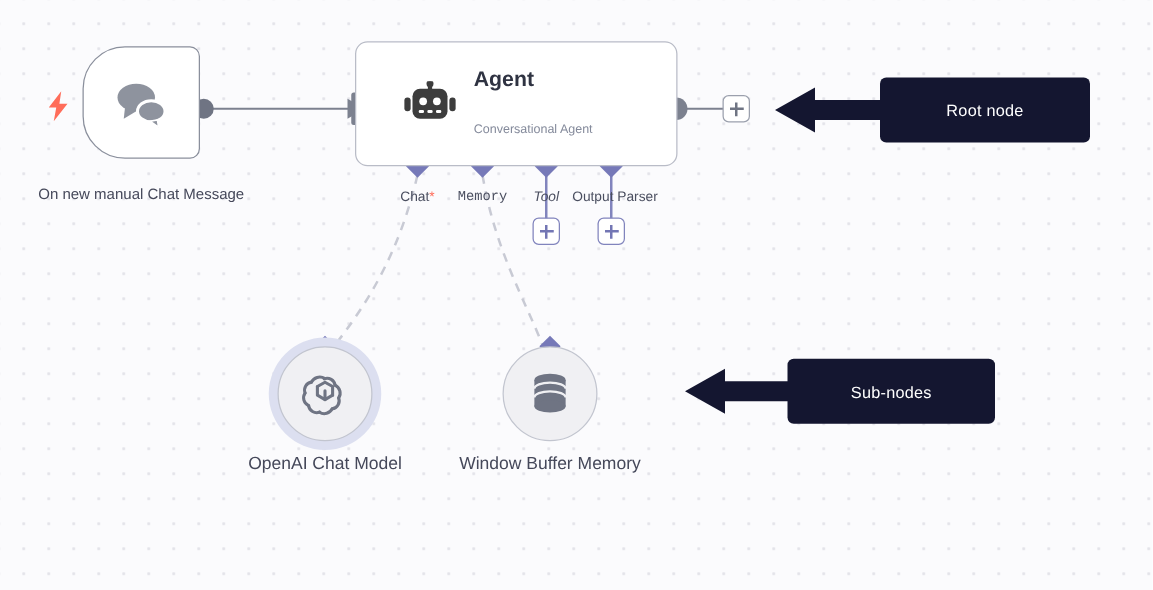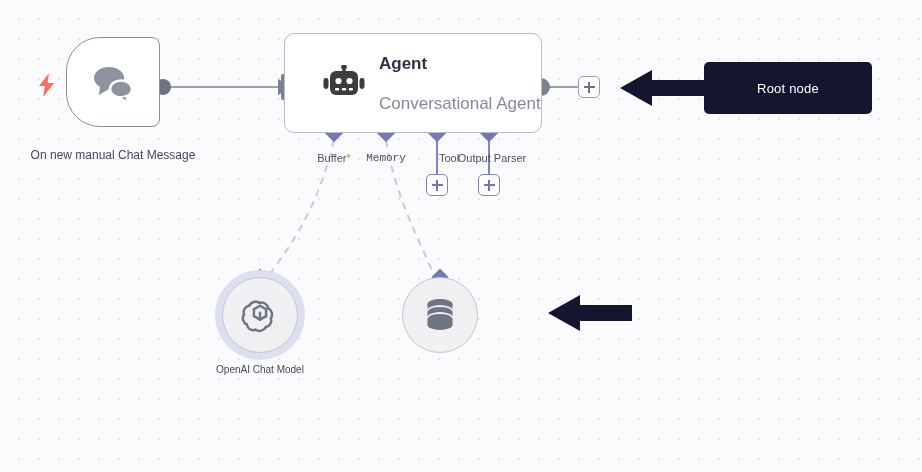--- a/index.html
+++ b/index.html
@@ -83,21 +83,21 @@
     justify-content: center;
     gap: 20px;
   }
   #agent-title {
     font-size: 17px;
     font-weight: bold;
     color: #2f3342;
     line-height: 20px;
   }
   #agent-subtitle {
-    font-size: 17px;
+    font-size: 10px;
     color: #848a9b;
     line-height: 17px;
     margin-top: 1px;
   }
 
   
   .endpoint-label {
     position: absolute;
     font-size: 11px;
     color: #4b4f60;
@@ -154,21 +154,21 @@
     align-items: center;
     justify-content: center;
   }
   .subnode.halo {
     box-shadow: 0 0 0 7px #dcdff0;
   }
   .subnode-label {
     position: absolute;
     width: 170px;
     text-align: center;
-    font-size: 10px;
+    font-size: 14px;
     line-height: 20px;
     color: #45485a;
     transform: translateX(-50%);
   }
 
   
   .annotation {
     position: absolute;
     background: #141630;
     border-radius: 5px;
@@ -239,24 +239,24 @@
       <rect x="18.9" y="23" width="4.2" height="2.4" rx="1" fill="#ffffff"></rect>
       <rect x="25.8" y="23" width="4.2" height="2.4" rx="1" fill="#ffffff"></rect>
     </svg>
     <div id="agent-text">
       <div id="agent-title">Agent</div>
       <div id="agent-subtitle">Conversational Agent</div>
     </div>
   </div>
 
   <div class="endpoint-label" style="left:334px; top:152px;">
-    <span>Buffer</span><span class="req">*</span>
+    <span>Chat</span><span class="req">*</span>
   </div>
   <div class="endpoint-label" style="left:386px; top:152px;font-family:Liberation Mono, monospace;">Memory</div>
-  <div class="endpoint-label" style="left:449px; top:152px;">Tool</div>
+  <div class="endpoint-label" style="left:437px; top:152px;font-style:italic;">Tool</div>
   <div class="endpoint-label" style="left:492px; top:152px;text-align:center;">Output Parser</div>
 
   <div class="plus-box purple" style="left:426px; top:174px;">
     <span class="plus-glyph"></span>
   </div>
   <div class="plus-box purple" style="left:478px; top:174px;">
     <span class="plus-glyph"></span>
   </div>
 
   <div class="plus-box gray" style="left:578px; top:76px;">
@@ -286,23 +286,27 @@
     <svg width="36" height="38" viewBox="0 0 36 38">
       <ellipse cx="18" cy="8" rx="12.5" ry="5" fill="#6f7483"></ellipse>
       <rect x="5.5" y="8" width="25" height="7" fill="#6f7483"></rect>
       <ellipse cx="18" cy="15" rx="12.5" ry="5" fill="#6f7483" stroke="#f0f0f3" stroke-width="1.8"></ellipse>
       <rect x="5.5" y="15" width="25" height="7" fill="#6f7483"></rect>
       <ellipse cx="18" cy="22" rx="12.5" ry="5" fill="#6f7483" stroke="#f0f0f3" stroke-width="1.8"></ellipse>
       <rect x="5.5" y="22" width="25" height="7" fill="#6f7483"></rect>
       <ellipse cx="18" cy="29" rx="12.5" ry="5" fill="#6f7483"></ellipse>
     </svg>
   </div>
+  <div class="subnode-label" style="left:440px; top:360px;">Window Buffer Memory</div>
 
   <svg class="layer-svg">
     <polygon points="620,88 652,70 652,80 706,80 706,96 652,96 652,106" fill="#141630"></polygon>
     <polygon points="548,313 580,295 580,305 632,305 632,321 580,321 580,331" fill="#141630"></polygon>
   </svg>
 
   <div class="annotation" style="left:704px; top:62px; width:168px; height:52px;">
     <span>Root node</span>
   </div>
+  <div class="annotation" style="left:630px; top:287px; width:166px; height:52px;">
+    <span>Sub-nodes</span>
+  </div>
 
 </div>
 
 </body></html>

